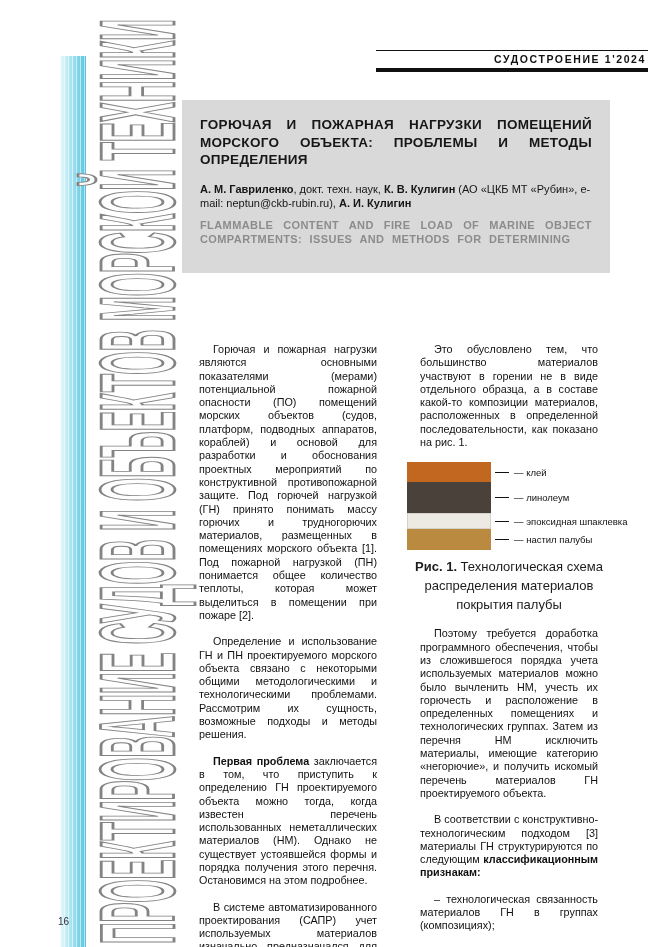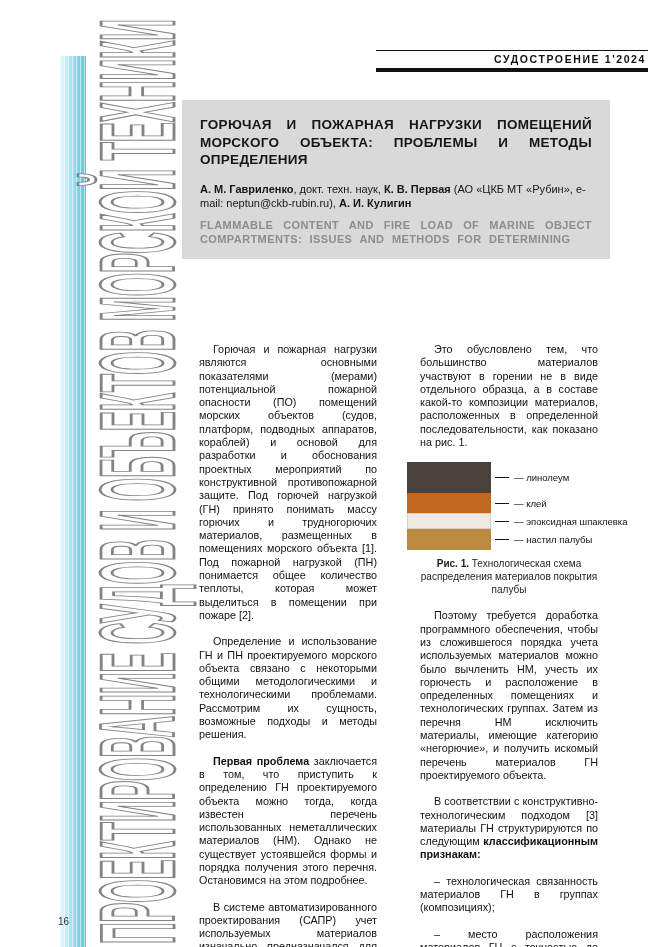--- a/index.html
+++ b/index.html
@@ -18,21 +18,21 @@
           linear-gradient(to right,#e8f8fc 0%,#a5e2f0 45%,#57c4de 100%);}
 
   
   .vertical-title{position:absolute;left:86px;top:944px;width:860px;white-space:nowrap;
         transform-origin:0 0;transform:rotate(-90deg) scale(0.5,1.75);
         font-size:60px;line-height:60px;font-weight:bold;color:#fdfdfd;
         -webkit-text-stroke:1.6px #838383;letter-spacing:0;}
 
   
   .title-box{position:absolute;left:182px;top:100px;width:428px;box-sizing:border-box;
-        background:#d9d9d9;padding:16px 18px 12px;}
+        background:#d9d9d9;padding:16px 18px 26px;}
   .title-ru{margin:0;font-size:13.5px;font-weight:bold;letter-spacing:.3px;line-height:17.5px;
         text-align:justify;word-spacing:5px;color:#161616;}
   .authors-ru{margin:13px 0 0;font-size:11px;line-height:14px;color:#161616;}
   .b{font-weight:bold;}
   .udc{font-size:7.5px;text-align:right;margin-top:3px;color:#2a2a2a;}
   .title-en{margin:8px 0 0;font-size:11px;font-weight:bold;color:#8c8c8c;letter-spacing:.4px;
         line-height:14.5px;text-align:justify;word-spacing:4px;}
   .authors-en{margin:8px 0 0;font-size:9px;color:#8c8c8c;line-height:11.5px;}
 
   
@@ -41,21 +41,21 @@
   .col{width:204px;}
   .col p{margin:13px;text-indent:14px;}
 
   
   .figure{margin:7px 0 0;}
   .fig-row{display:flex;}
   .fig-swatch{width:84px;flex:0 0 84px;}
   .h-lin{height:31px;}.h-glue{height:20px;}.h-putty{height:16px;border:1px solid #d7d2c9;box-sizing:border-box;}.h-deck{height:21px;}
   .fig-connector{width:14px;height:1px;background:#111;align-self:center;margin:0 5px 0 4px;flex:0 0 14px;}
   .fig-label{font-size:9.5px;align-self:center;white-space:nowrap;text-indent:0;}
-  .fig-caption{font-size:10px;line-height:13px;text-align:center;margin:7px 4px 9px;text-indent:0;color:#1c1c1c;}
+  .fig-caption{font-size:13px;line-height:19px;text-align:center;margin:7px 4px 9px;text-indent:0;color:#1c1c1c;}
 
   
   .page-number{position:absolute;left:58px;top:916px;font-size:10px;color:#333;}
   .watermark{position:absolute;left:0;top:868px;width:668px;height:79px;pointer-events:none;}
   .wm-text{position:absolute;left:72px;top:-4px;white-space:nowrap;
         font-family:"Liberation Serif",serif;font-weight:bold;font-size:70px;letter-spacing:-3px;
         color:rgba(135,182,228,0.55);-webkit-text-stroke:2.5px rgba(27,97,168,0.85);}
   .wm-star{position:absolute;}
   .star-left{left:20px;top:8px;}
   .star-right{left:608px;top:0px;}
@@ -68,47 +68,47 @@
   <div class="journal-header">
     <div class="jh-text">СУДОСТРОЕНИЕ 1'2024</div>
   </div>
 
   <div class="cyan-strip"></div>
 
   <div class="vertical-title">ПРОЕКТИРОВАНИЕ СУДОВ И ОБЪЕКТОВ МОРСКОЙ ТЕХНИКИ</div>
 
   <div class="title-box">
     <h1 class="title-ru">ГОРЮЧАЯ И ПОЖАРНАЯ НАГРУЗКИ ПОМЕЩЕНИЙ МОРСКОГО ОБЪЕКТА: ПРОБЛЕМЫ И МЕТОДЫ ОПРЕДЕЛЕНИЯ</h1>
-    <p class="authors-ru"><span class="b">А. М. Гавриленко</span><span>, докт. техн. наук, </span><span class="b">К. В. Первая</span><span> (АО «ЦКБ МТ «Рубин», e-mail: neptun@ckb-rubin.ru), </span><span class="b">А. И. Кулигин</span></p>
+    <p class="authors-ru"><span class="b">А. М. Гавриленко</span><span>, докт. техн. наук, </span><span class="b">К. В. Кулигин</span><span> (АО «ЦКБ МТ «Рубин», e-mail: neptun@ckb-rubin.ru), </span><span class="b">А. И. Кулигин</span></p>
     <h2 class="title-en">FLAMMABLE CONTENT AND FIRE LOAD OF MARINE OBJECT COMPARTMENTS: ISSUES AND METHODS FOR DETERMINING</h2>
   </div>
 
   <div class="body-cols">
 
     <div class="col">
       <p>Горючая и пожарная нагрузки являются основными показателями (мерами) потенциальной пожарной опасности (ПО) помещений морских объектов (судов, платформ, подводных аппаратов, кораблей) и основой для разработки и обоснования проектных мероприятий по конструктивной противопожарной защите. Под горючей нагрузкой (ГН) принято понимать массу горючих и трудногорючих материалов, размещенных в помещениях морского объекта [1]. Под пожарной нагрузкой (ПН) понимается общее количество теплоты, которая может выделиться в помещении при пожаре [2].</p>
       <p>Определение и использование ГН и ПН проектируемого морского объекта связано с некоторыми общими методологическими и технологическими проблемами. Рассмотрим их сущность, возможные подходы и методы решения.</p>
       <p><span class="b">Первая проблема</span><span> заключается в том, что приступить к определению ГН проектируемого объекта можно тогда, когда известен перечень использованных неметаллических материалов (НМ). Однако не существует устоявшейся формы и порядка получения этого перечня. Остановимся на этом подробнее.</span></p>
       <p>В системе автоматизированного проектирования (САПР) учет используемых материалов изначально предназначался для контроля весовой нагрузки объекта и формирования ведомости заказа материалов по их типоразмерам. Максимум, что она позволяет — это объединение в группы материалов с одинаковым назначением или областью использования, например, грунты и краски, покрытия и изоляция.</p>
       <p>В таком виде можно вести учет массы материалов, формирующих ГН, но невозможно полноценно использовать в расчетах параметров пожара в помещениях объекта.</p>
     </div>
 
     <div class="col">
       <p>Это обусловлено тем, что большинство материалов участвуют в горении не в виде отдельного образца, а в составе какой-то композиции материалов, расположенных в определенной последовательности, как показано на рис. 1.</p>
 
       <div class="figure">
         <div class="fig-row">
+          <div class="fig-swatch h-glue" style="background-color: rgb(194, 103, 31);"></div>
+          <div class="fig-connector"></div>
+          <div class="fig-label">— клей</div>
+        </div>
+        <div class="fig-row">
           <div class="fig-swatch h-lin" style="background-color: rgb(74, 66, 58);"></div>
           <div class="fig-connector"></div>
           <div class="fig-label">— линолеум</div>
-        </div>
-        <div class="fig-row">
-          <div class="fig-swatch h-glue" style="background-color: rgb(194, 103, 31);"></div>
-          <div class="fig-connector"></div>
-          <div class="fig-label">— клей</div>
         </div>
         <div class="fig-row">
           <div class="fig-swatch h-putty" style="background-color: rgb(237, 234, 228);"></div>
           <div class="fig-connector"></div>
           <div class="fig-label">— эпоксидная шпаклевка</div>
         </div>
         <div class="fig-row">
           <div class="fig-swatch h-deck" style="background-color: rgb(185, 138, 63);"></div>
           <div class="fig-connector"></div>
           <div class="fig-label">— настил палубы</div>

